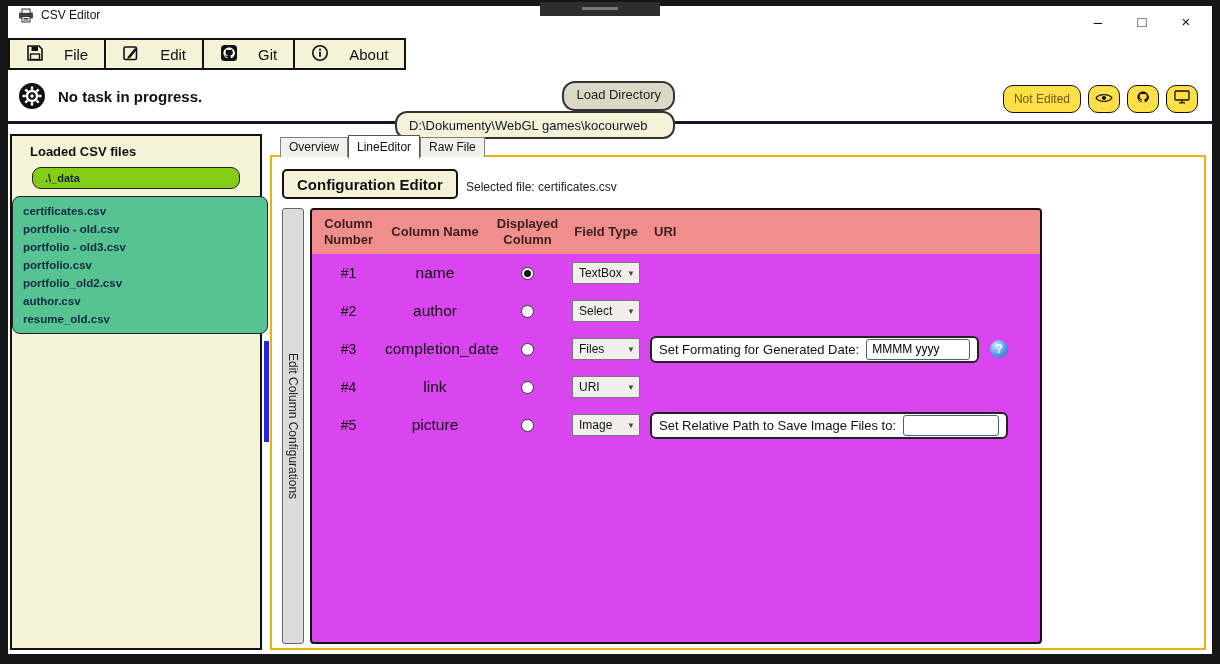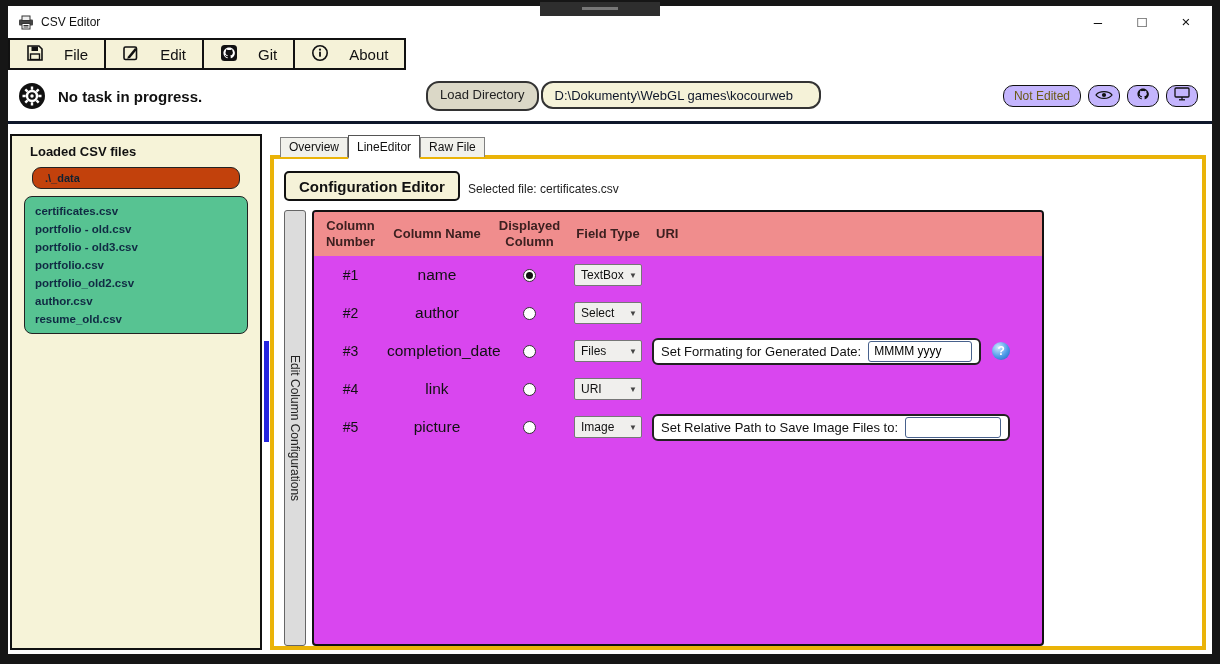--- a/index.html
+++ b/index.html
@@ -7,60 +7,60 @@
     width:1220px;height:664px;position:relative;overflow:hidden;
     background:#161616;font-family:"Liberation Sans",sans-serif;color:#111;
   }
   .window{position:absolute;left:8px;top:6px;width:1204px;height:648px;background:#fff;}
 
   
   .notch{position:absolute;left:540px;top:2px;width:120px;height:14px;background:#2e2e2e;}
   .notch-dash{position:absolute;left:42px;top:5px;width:36px;height:3px;background:#777;}
 
   
-  .titlebar{position:absolute;left:0;top:2px;width:100%;height:28px;display:flex;align-items:center;}
+  .titlebar{position:absolute;left:0;top:2px;width:100%;height:28px;display:flex;align-items:flex-start;}
   .title-text{font-size:12px;margin-left:7px;}
   .app-ic{margin-left:10px;display:flex;}
   .win-controls{position:absolute;right:4px;top:0;height:28px;display:flex;}
   .win-btn{width:44px;text-align:center;line-height:28px;font-size:15px;cursor:default;}
 
   
   .menubar{position:absolute;left:0;top:32px;height:32px;background:#f5f2d8;border:2px solid #111;display:inline-flex;box-sizing:border-box;}
   .menu-item{display:flex;align-items:center;gap:20px;padding:0 16px;border-right:2px solid #111;font-size:15px;}
   .menu-item:last-child{border-right:none;}
 
   
   .toolbar{position:absolute;left:0;top:66px;width:100%;height:52px;border-bottom:3px solid #0f172a;box-sizing:border-box;}
   .gear-wrap{position:absolute;left:10px;top:10px;}
   .status-text{position:absolute;left:50px;top:16px;font-size:15px;font-weight:bold;}
-  .dir-group{position:absolute;left:418px;top:9px;display:flex;align-items:flex-start;}
+  .dir-group{position:absolute;left:385px;top:9px;display:flex;align-items:flex-end;flex-direction:column;}
   .load-dir-btn{height:26px;line-height:24px;padding:0 12px;border:2px solid #333;border-radius:13px;background:#dbd8c7;font-size:13px;color:#222;}
   .dir-path{width:280px;height:28px;line-height:26px;margin-left:2px;padding:0 12px;border:2px solid #333;border-radius:12px;background:#f5f2d8;font-size:13px;color:#0f172a;box-sizing:border-box;overflow:hidden;white-space:nowrap;}
   .right-cluster{position:absolute;right:14px;top:13px;display:flex;gap:7px;align-items:center;}
-  .pill{height:22px;border:1.5px solid #111;border-radius:10px;background:#c4b5fd;display:flex;align-items:center;justify-content:center;box-sizing:border-box;}
+  .pill{height:28px;border:1.5px solid #111;border-radius:10px;background:#fde047;display:flex;align-items:center;justify-content:center;box-sizing:border-box;}
   .not-edited{padding:0 10px;font-size:12px;color:#6a5a15;}
   .icon-pill{width:32px;}
 
   
   .sidebar{position:absolute;left:2px;top:128px;width:252px;height:516px;background:#f6f3d8;border:2px solid #111;box-sizing:border-box;}
   .sidebar-title{margin:8px 0 0 18px;font-size:13px;font-weight:bold;}
-  .dir-box{margin:8px auto 0;width:208px;height:22px;background:#c2410c;border:1.5px solid #222;border-radius:9px;font-size:11px;font-weight:bold;line-height:20px;padding-left:12px;box-sizing:border-box;color:#123;}
-  .file-list{margin:7px auto 0;width:224px;background:#57c392;border:1.5px solid #222;border-radius:8px;padding:5px 0;box-sizing:border-box;}
+  .dir-box{margin:8px auto 0;width:208px;height:22px;background:#84cc16;border:1.5px solid #222;border-radius:9px;font-size:11px;font-weight:bold;line-height:20px;padding-left:12px;box-sizing:border-box;color:#123;}
+  .file-list{margin:7px auto 0;width:256px;background:#57c392;border:1.5px solid #222;border-radius:8px;padding:5px 0;box-sizing:border-box;}
   .file-item{font-size:11.5px;font-weight:bold;color:#102a43;padding:3px 10px;white-space:nowrap;}
 
   
   .scroll-indicator{position:absolute;left:256px;top:335px;width:5px;height:101px;background:#2525e0;}
 
   
   .tabstrip{position:absolute;left:272px;top:127px;height:24px;display:flex;align-items:flex-end;z-index:3;}
   .tab{font-size:12px;height:20px;line-height:19px;padding:0 8px;border:1px solid #808080;background:#f1f1ec;border-bottom:none;box-sizing:border-box;}
   .tab.active{height:24px;line-height:22px;background:#fff;border:1.5px solid #555;border-bottom:2px solid #fff;margin-bottom:-2px;z-index:4;}
 
   
-  .panel{position:absolute;left:262px;top:149px;width:936px;height:495px;border:4px solid #eab308;background:#fff;box-sizing:border-box;}
+  .panel{position:absolute;left:262px;top:149px;width:936px;height:495px;border:2px solid #eab308;background:#fff;box-sizing:border-box;}
   .config-title-box{position:absolute;left:10px;top:12px;height:30px;line-height:27px;border:2px solid #111;border-radius:5px;background:#f5f2d8;font-size:15px;font-weight:bold;padding:0 13px;box-sizing:border-box;}
   .selected-file{position:absolute;left:194px;top:23px;font-size:12px;color:#222;}
   .strip{position:absolute;left:10px;top:51px;width:22px;height:436px;background:#dcdcdc;border:1px solid #666;border-radius:3px;box-sizing:border-box;display:flex;justify-content:center;align-items:center;}
   .strip-label{writing-mode:vertical-rl;font-size:12px;color:#222;white-space:nowrap;}
 
   
   .table-box{position:absolute;left:38px;top:51px;width:732px;height:436px;border:2px solid #111;border-radius:4px;box-sizing:border-box;overflow:hidden;background:#d946ef;}
   .tgrid{display:grid;grid-template-columns:73px 100px 85px 72px 1fr;align-items:center;}
   .table-header{height:44px;background:#f08d8d;}
   .hcell{font-size:13px;font-weight:bold;color:#3d2020;text-align:center;line-height:1.2;}

